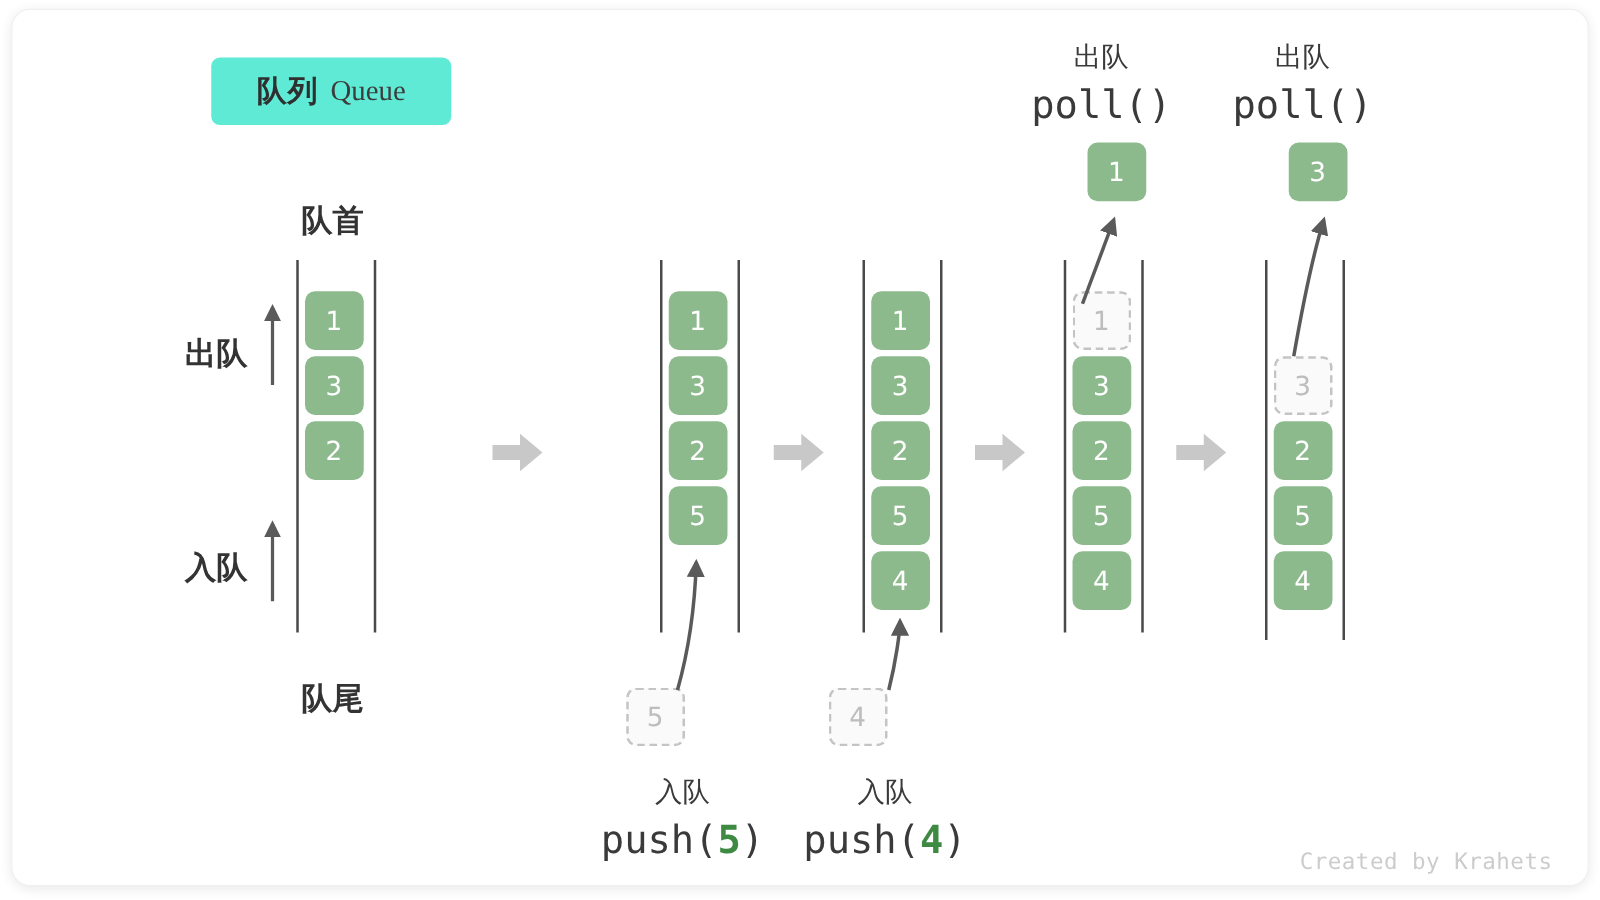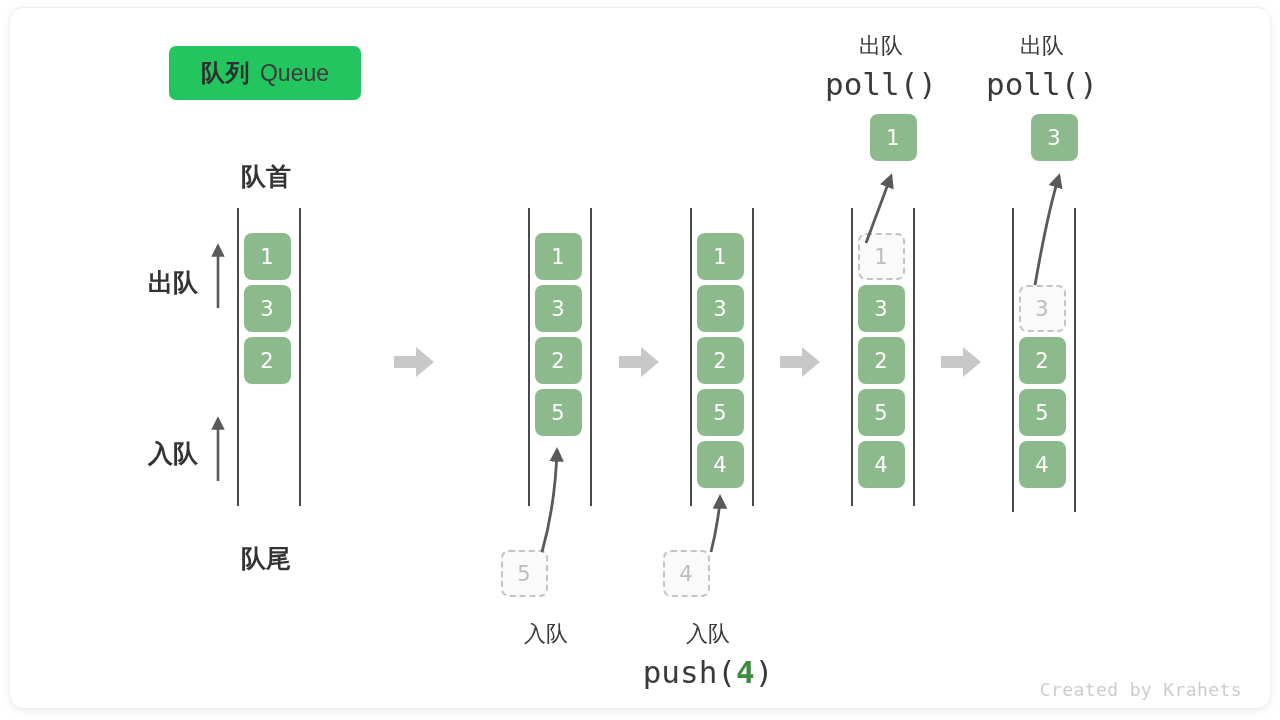--- a/index.html
+++ b/index.html
@@ -27,36 +27,36 @@
     position: absolute;
     left: 0; top: 0;
     width: 1280px; height: 720px;
   }
   .abs { position: absolute; }
 
   
   #title-badge {
     left: 169px; top: 46px;
     width: 192px; height: 54px;
-    background: #22c55e;
+    background: #5eead4;
     border-radius: 7px;
     display: flex;
     align-items: center;
     justify-content: center;
   }
   #title-cn {
     font-size: 24px;
     font-weight: bold;
     color: #2f2f2f;
     letter-spacing: 0.5px;
   }
   #title-en {
     font-size: 23px;
     color: #3c3c3c;
-    font-family: Liberation Sans, sans-serif;
+    font-family: Liberation Serif, serif;
     margin-left: 10px;
   }
 
   
   .cn-label {
     font-size: 25px;
     font-weight: bold;
     color: #333333;
     white-space: nowrap;
   }
@@ -149,20 +149,21 @@
       <div class="abs box filled" style="left: 243.5px; top: 337px;">2</div>
       <div class="abs rail" style="left: 528px; top: 208px; height: 298px;"></div>
       <div class="abs rail" style="left: 590px; top: 208px; height: 298px;"></div>
       <div class="abs box filled" style="left: 534.5px; top: 233px;">1</div>
       <div class="abs box filled" style="left: 534.5px; top: 285px;">3</div>
       <div class="abs box filled" style="left: 534.5px; top: 337px;">2</div>
       <div class="abs box filled" style="left: 534.5px; top: 389px;">5</div>
       <div class="abs box ghost" style="left: 500.5px; top: 550px;">5</div>
       <div class="abs op-label" style="left: 466px; top: 618px; width: 160px;">
         <span class="op-cn">入队</span>
+        <span class="op-code">push(<span class="num">5</span>)</span>
       </div>
       <div class="abs rail" style="left: 690px; top: 208px; height: 298px;"></div>
       <div class="abs rail" style="left: 752px; top: 208px; height: 298px;"></div>
       <div class="abs box filled" style="left: 696.5px; top: 233px;">1</div>
       <div class="abs box filled" style="left: 696.5px; top: 285px;">3</div>
       <div class="abs box filled" style="left: 696.5px; top: 337px;">2</div>
       <div class="abs box filled" style="left: 696.5px; top: 389px;">5</div>
       <div class="abs box filled" style="left: 696.5px; top: 441px;">4</div>
       <div class="abs box ghost" style="left: 662.5px; top: 550px;">4</div>
       <div class="abs op-label" style="left: 628px; top: 618px; width: 160px;">

